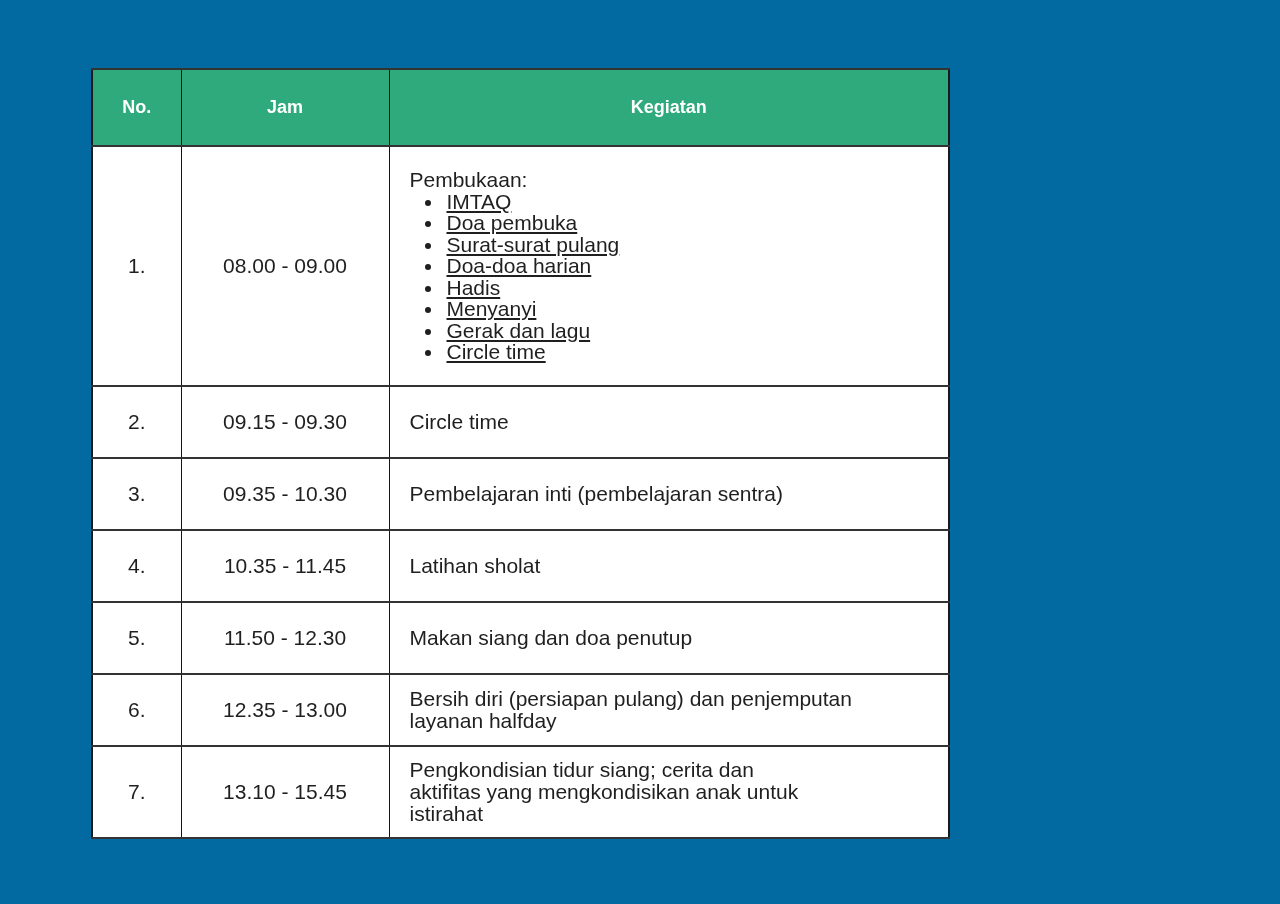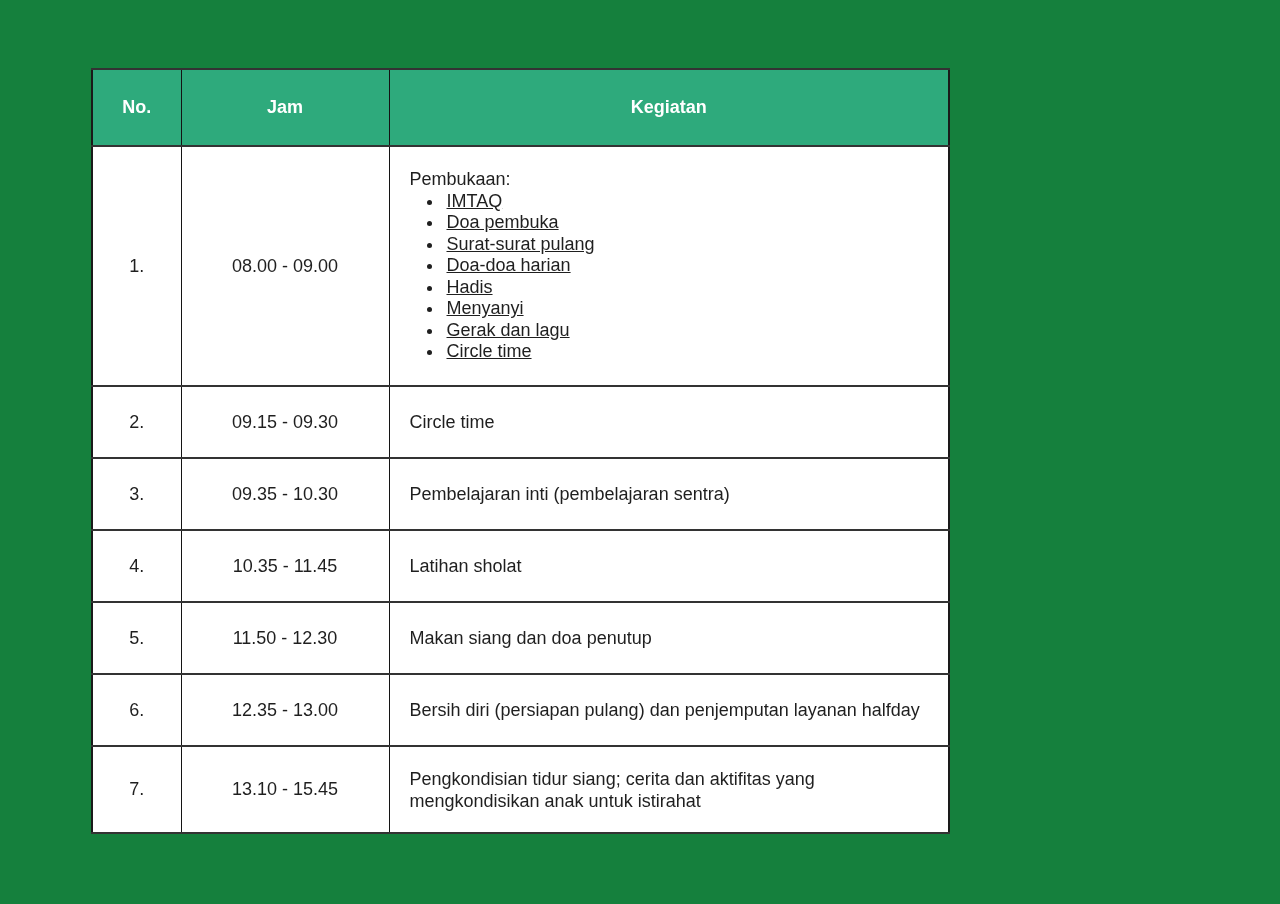--- a/index.html
+++ b/index.html
@@ -5,21 +5,21 @@
   html, body {
     margin: 0;
     padding: 0;
     background: #ffffff;
     font-family: "Liberation Sans", "DejaVu Sans", sans-serif;
   }
   .page {
     position: relative;
     width: 1280px;
     height: 904px;
-    background: #15803d;
+    background: #0369a1;
     overflow: hidden;
   }
   .table-wrap {
     position: absolute;
     left: 91px;
     top: 68px;
   }
   table.schedule {
     border-collapse: collapse;
     table-layout: fixed;
@@ -41,21 +41,21 @@
     background: #2eaa7c;
     color: #ffffff;
     font-size: 18px;
     font-weight: 700;
     height: 77px;
     text-align: center;
     vertical-align: middle;
   }
   td {
     color: #1f1f1f;
-    font-size: 18px;
+    font-size: 21px;
     vertical-align: middle;
     background: #ffffff;
   }
   td.no-cell, td.jam-cell {
     text-align: center;
   }
   td.activity-cell {
     text-align: left;
     padding: 12px 20px;
   }

